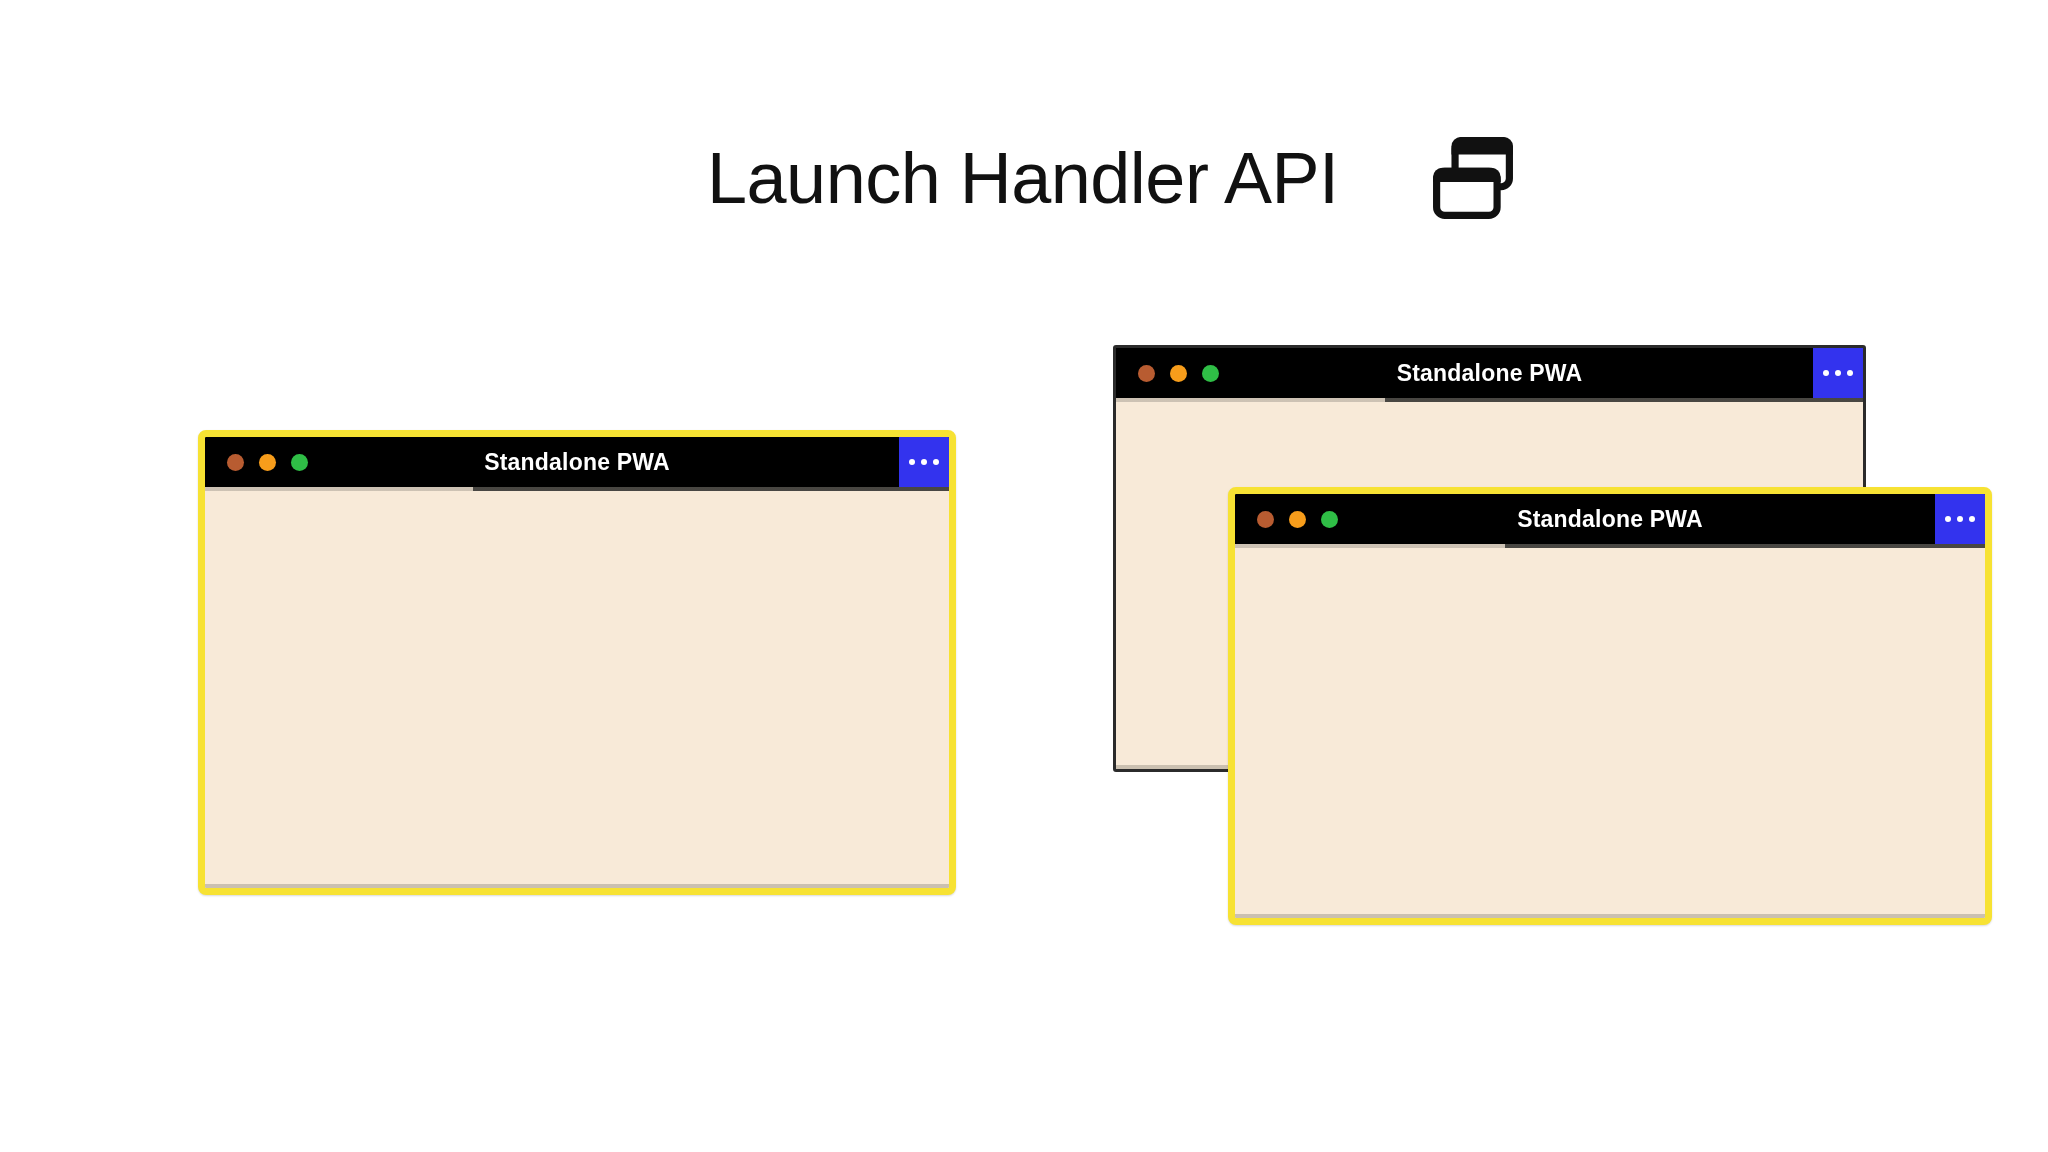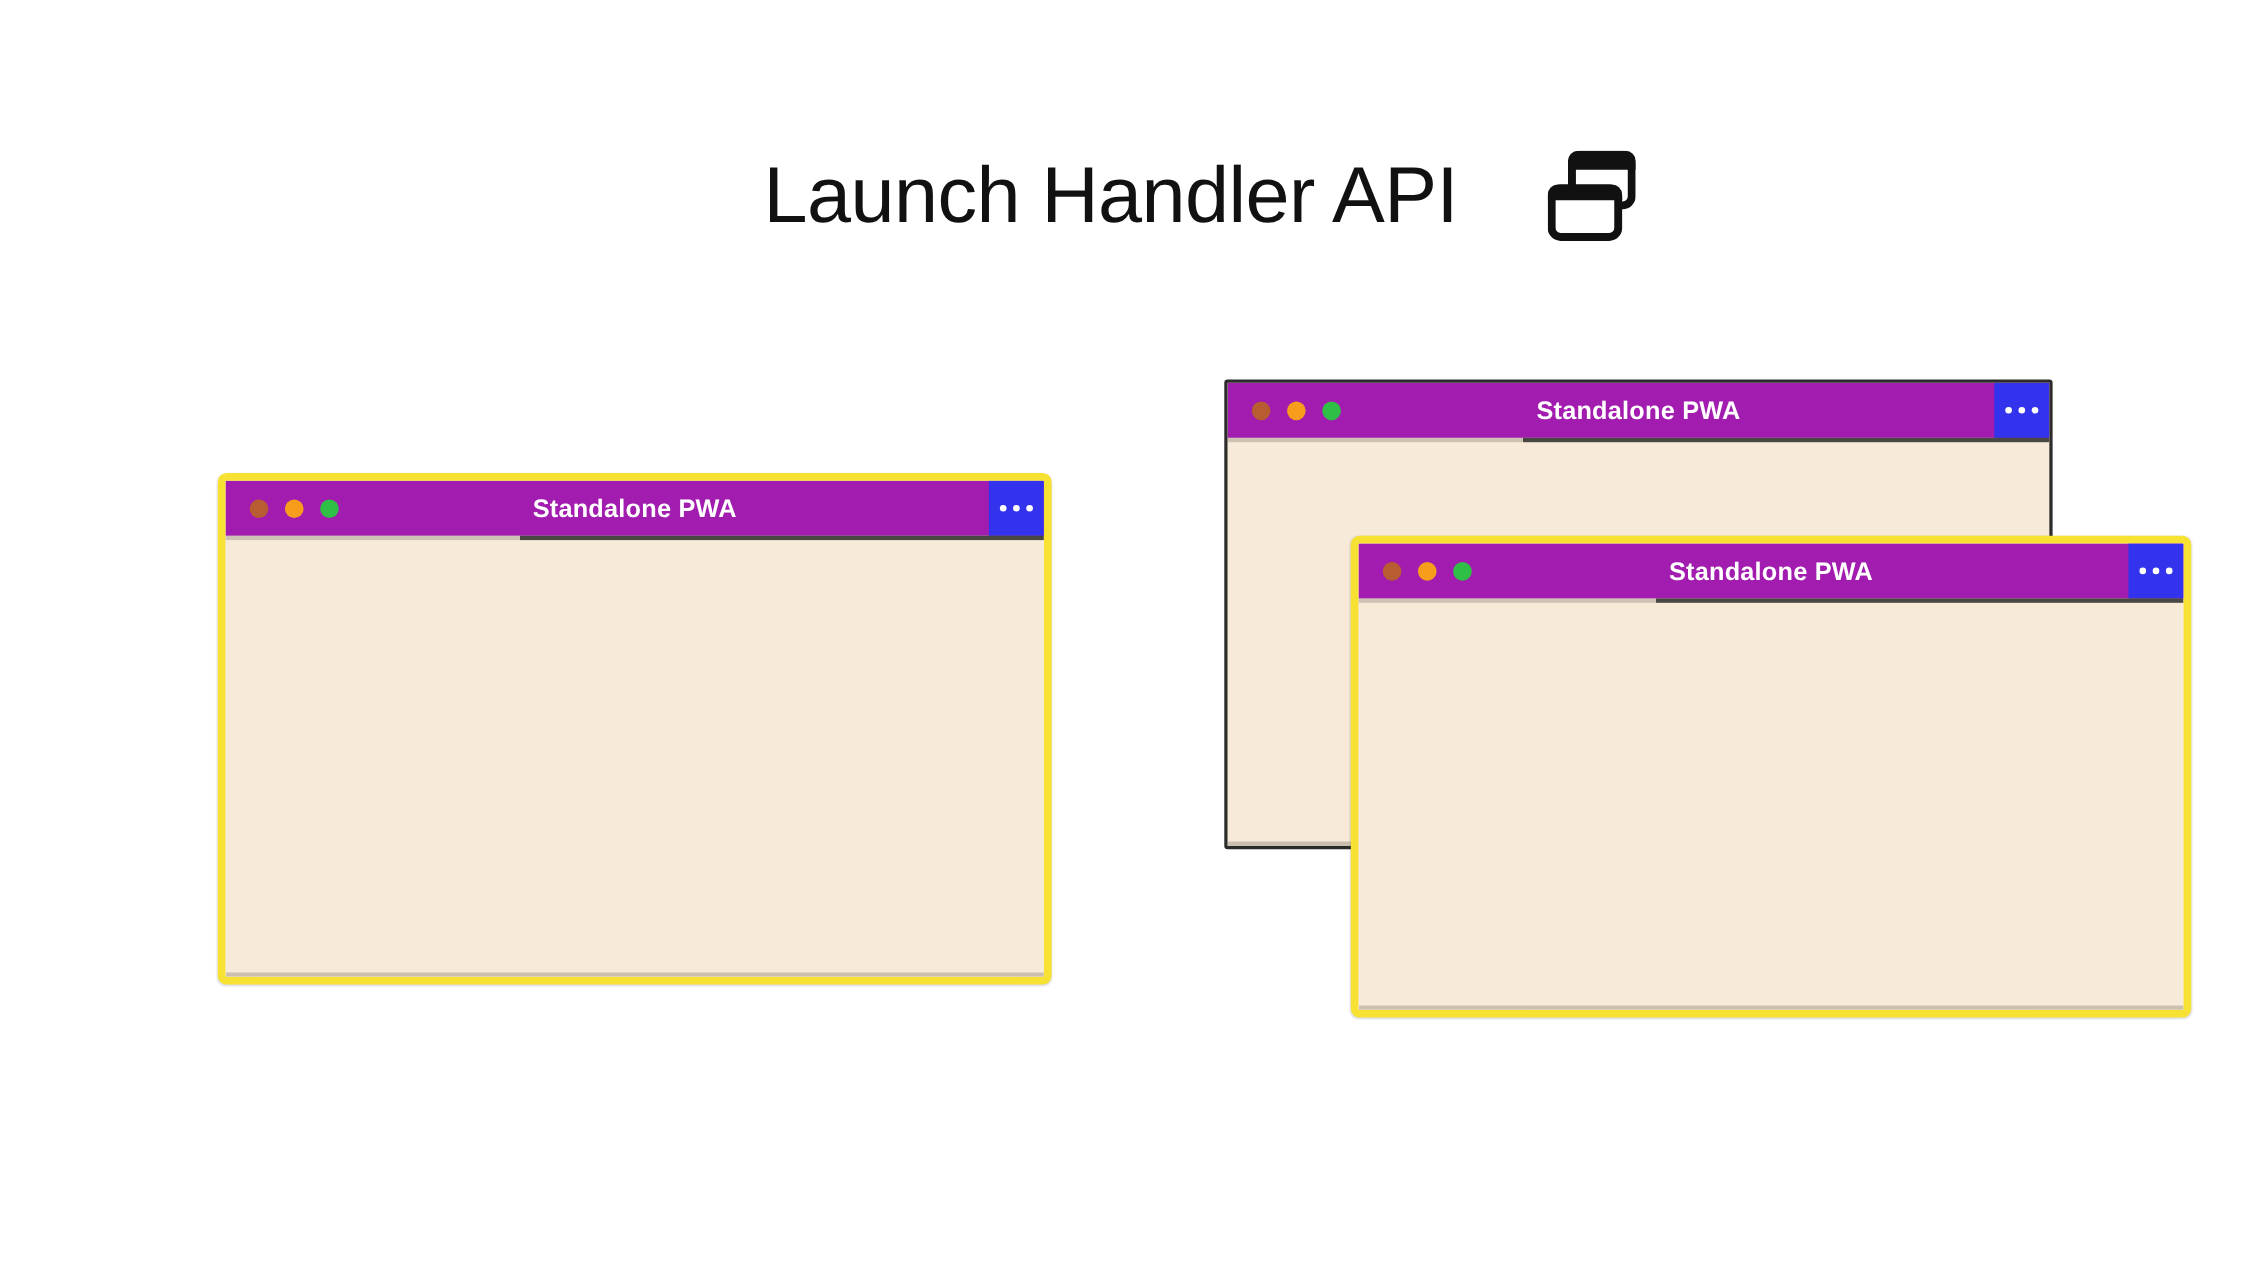--- a/index.html
+++ b/index.html
@@ -9,21 +9,21 @@
     font-family:"Liberation Sans", sans-serif;
   }
   .canvas{position:absolute;inset:0;}
 
   
   .heading{
     position:absolute;left:694px;top:134px;height:88px;
     display:flex;align-items:center;gap:82px;
   }
   .heading h1{
-    margin:0;font-size:72px;font-weight:400;color:#111;
+    margin:13px;font-size:72px;font-weight:400;color:#111;
     letter-spacing:-0.5px;white-space:nowrap;line-height:1;
   }
   .heading svg{display:block;}
 
   
   .pwa-window{
     position:absolute;box-sizing:border-box;overflow:hidden;
     display:flex;flex-direction:column;
     background:#f8ead8;
   }
@@ -33,21 +33,21 @@
   }
   .pwa-window.plain{
     border:3px solid #2b2b2b;border-radius:3px;
   }
   .w-focus{left:198px;top:430px;width:758px;height:465px;z-index:2;}
   .w-back {left:1113px;top:345px;width:753px;height:427px;z-index:1;}
   .w-front{left:1228px;top:487px;width:764px;height:438px;z-index:3;}
 
   .titlebar{
     position:relative;height:50px;flex:0 0 50px;
-    background:#a21caf;
+    background:#000000;
     display:flex;align-items:center;
   }
   .traffic-lights{
     display:flex;align-items:center;gap:15px;
     padding-left:22px;position:relative;z-index:3;
   }
   .tl{width:17px;height:17px;border-radius:50%;display:block;}
   .tl-1{background:#b85c31;}
   .tl-2{background:#f79d1b;}
   .tl-3{background:#2fbe46;}

